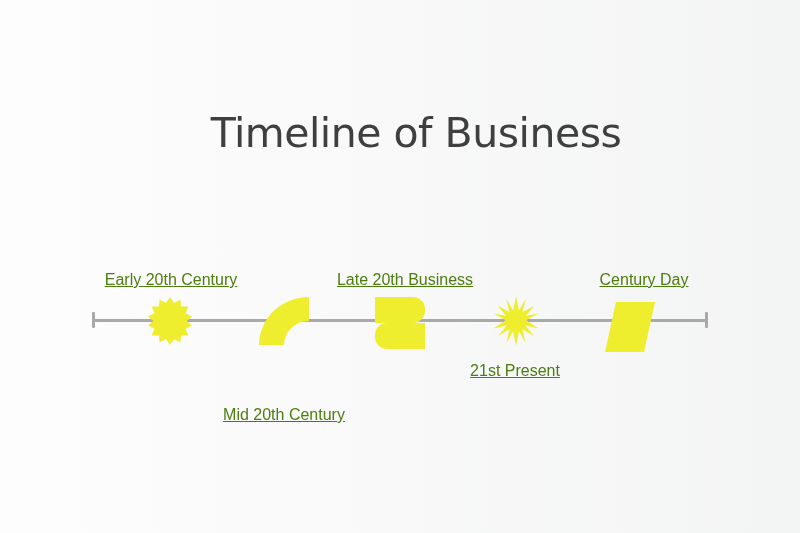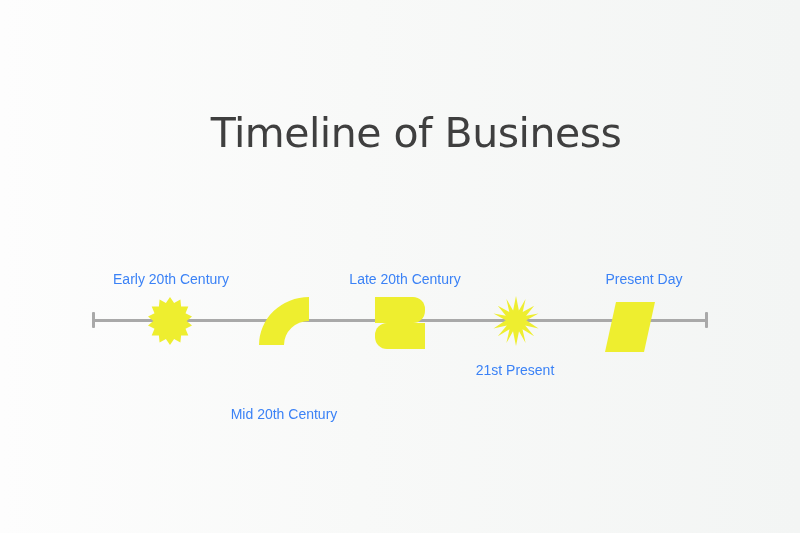--- a/index.html
+++ b/index.html
@@ -52,24 +52,25 @@
       border-radius: 1px;
     }
     .axis-cap.left { left: 92px; }
     .axis-cap.right { left: 705px; }
     .marker {
       position: absolute;
     }
     .marker svg { display: block; }
     .label {
       position: absolute;
-      font-size: 14px;
-      color: #3b82f6;
+      font-size: 16px;
+      color: #4d7c0f;
       white-space: nowrap;
       transform: translateX(-50%);
+      text-decoration: underline;
     }
   </style>
 </head>
 <body>
 
 <div class="title">
   <span>Timeline of Business</span>
 </div>
 
 <div class="timeline">
@@ -84,34 +85,34 @@
     </svg>
   </div>
 
   <div class="label" style="left:284px; top:362px;margin-top:44px;">Mid 20th Century</div>
   <div class="marker" style="left:259px; top:297px;">
     <svg width="50" height="48" viewBox="0 0 50 48">
       <path fill="#eeee2f" d="M0,48 A50,48 0 0 1 50,0 L50,24 A25,24 0 0 0 25,48 Z"></path>
     </svg>
   </div>
 
-  <div class="label" style="left:405px; top:271px;">Late 20th Century</div>
+  <div class="label" style="left:405px; top:271px;">Late 20th Business</div>
   <div class="marker" style="left:375px; top:297px;">
     <svg width="50" height="52" viewBox="0 0 50 52">
       <path fill="#eeee2f" d="M0,0 L38,0 A12,12 0 0 1 50,12 L50,14 A12,12 0 0 1 38,26 L0,26 Z"></path>
       <path fill="#eeee2f" d="M12,26 L50,26 L50,52 L12,52 A12,12 0 0 1 0,40 L0,38 A12,12 0 0 1 12,26 Z"></path>
     </svg>
   </div>
 
   <div class="label" style="left:515px; top:362px;">21st Present</div>
   <div class="marker" style="left:491px; top:296px;">
     <svg width="50" height="50" viewBox="0 0 50 50">
       <polygon fill="#eeee2f" points="25.0,0.0 27.9,14.4 34.6,2.9 31.7,16.0 43.2,9.8 35.1,19.8 47.5,17.5 35.3,24.2 47.5,32.5 34.2,29.6 43.2,40.2 31.5,33.3 34.6,47.1 28.0,35.3 25.0,50.0 22.0,35.3 15.4,47.1 18.5,33.3 6.8,40.2 15.8,29.6 2.5,32.5 14.7,24.2 2.5,17.5 14.9,19.8 6.8,9.8 18.3,16.0 15.4,2.9 22.1,14.4"></polygon>
     </svg>
   </div>
 
-  <div class="label" style="left:644px; top:271px;">Present Day</div>
+  <div class="label" style="left:644px; top:271px;">Century Day</div>
   <div class="marker" style="left:605px; top:302px;">
     <svg width="50" height="50" viewBox="0 0 50 50">
       <polygon fill="#eeee2f" points="11,0 50,0 39,50 0,50"></polygon>
     </svg>
   </div>
 </div>
 
 </body></html>

